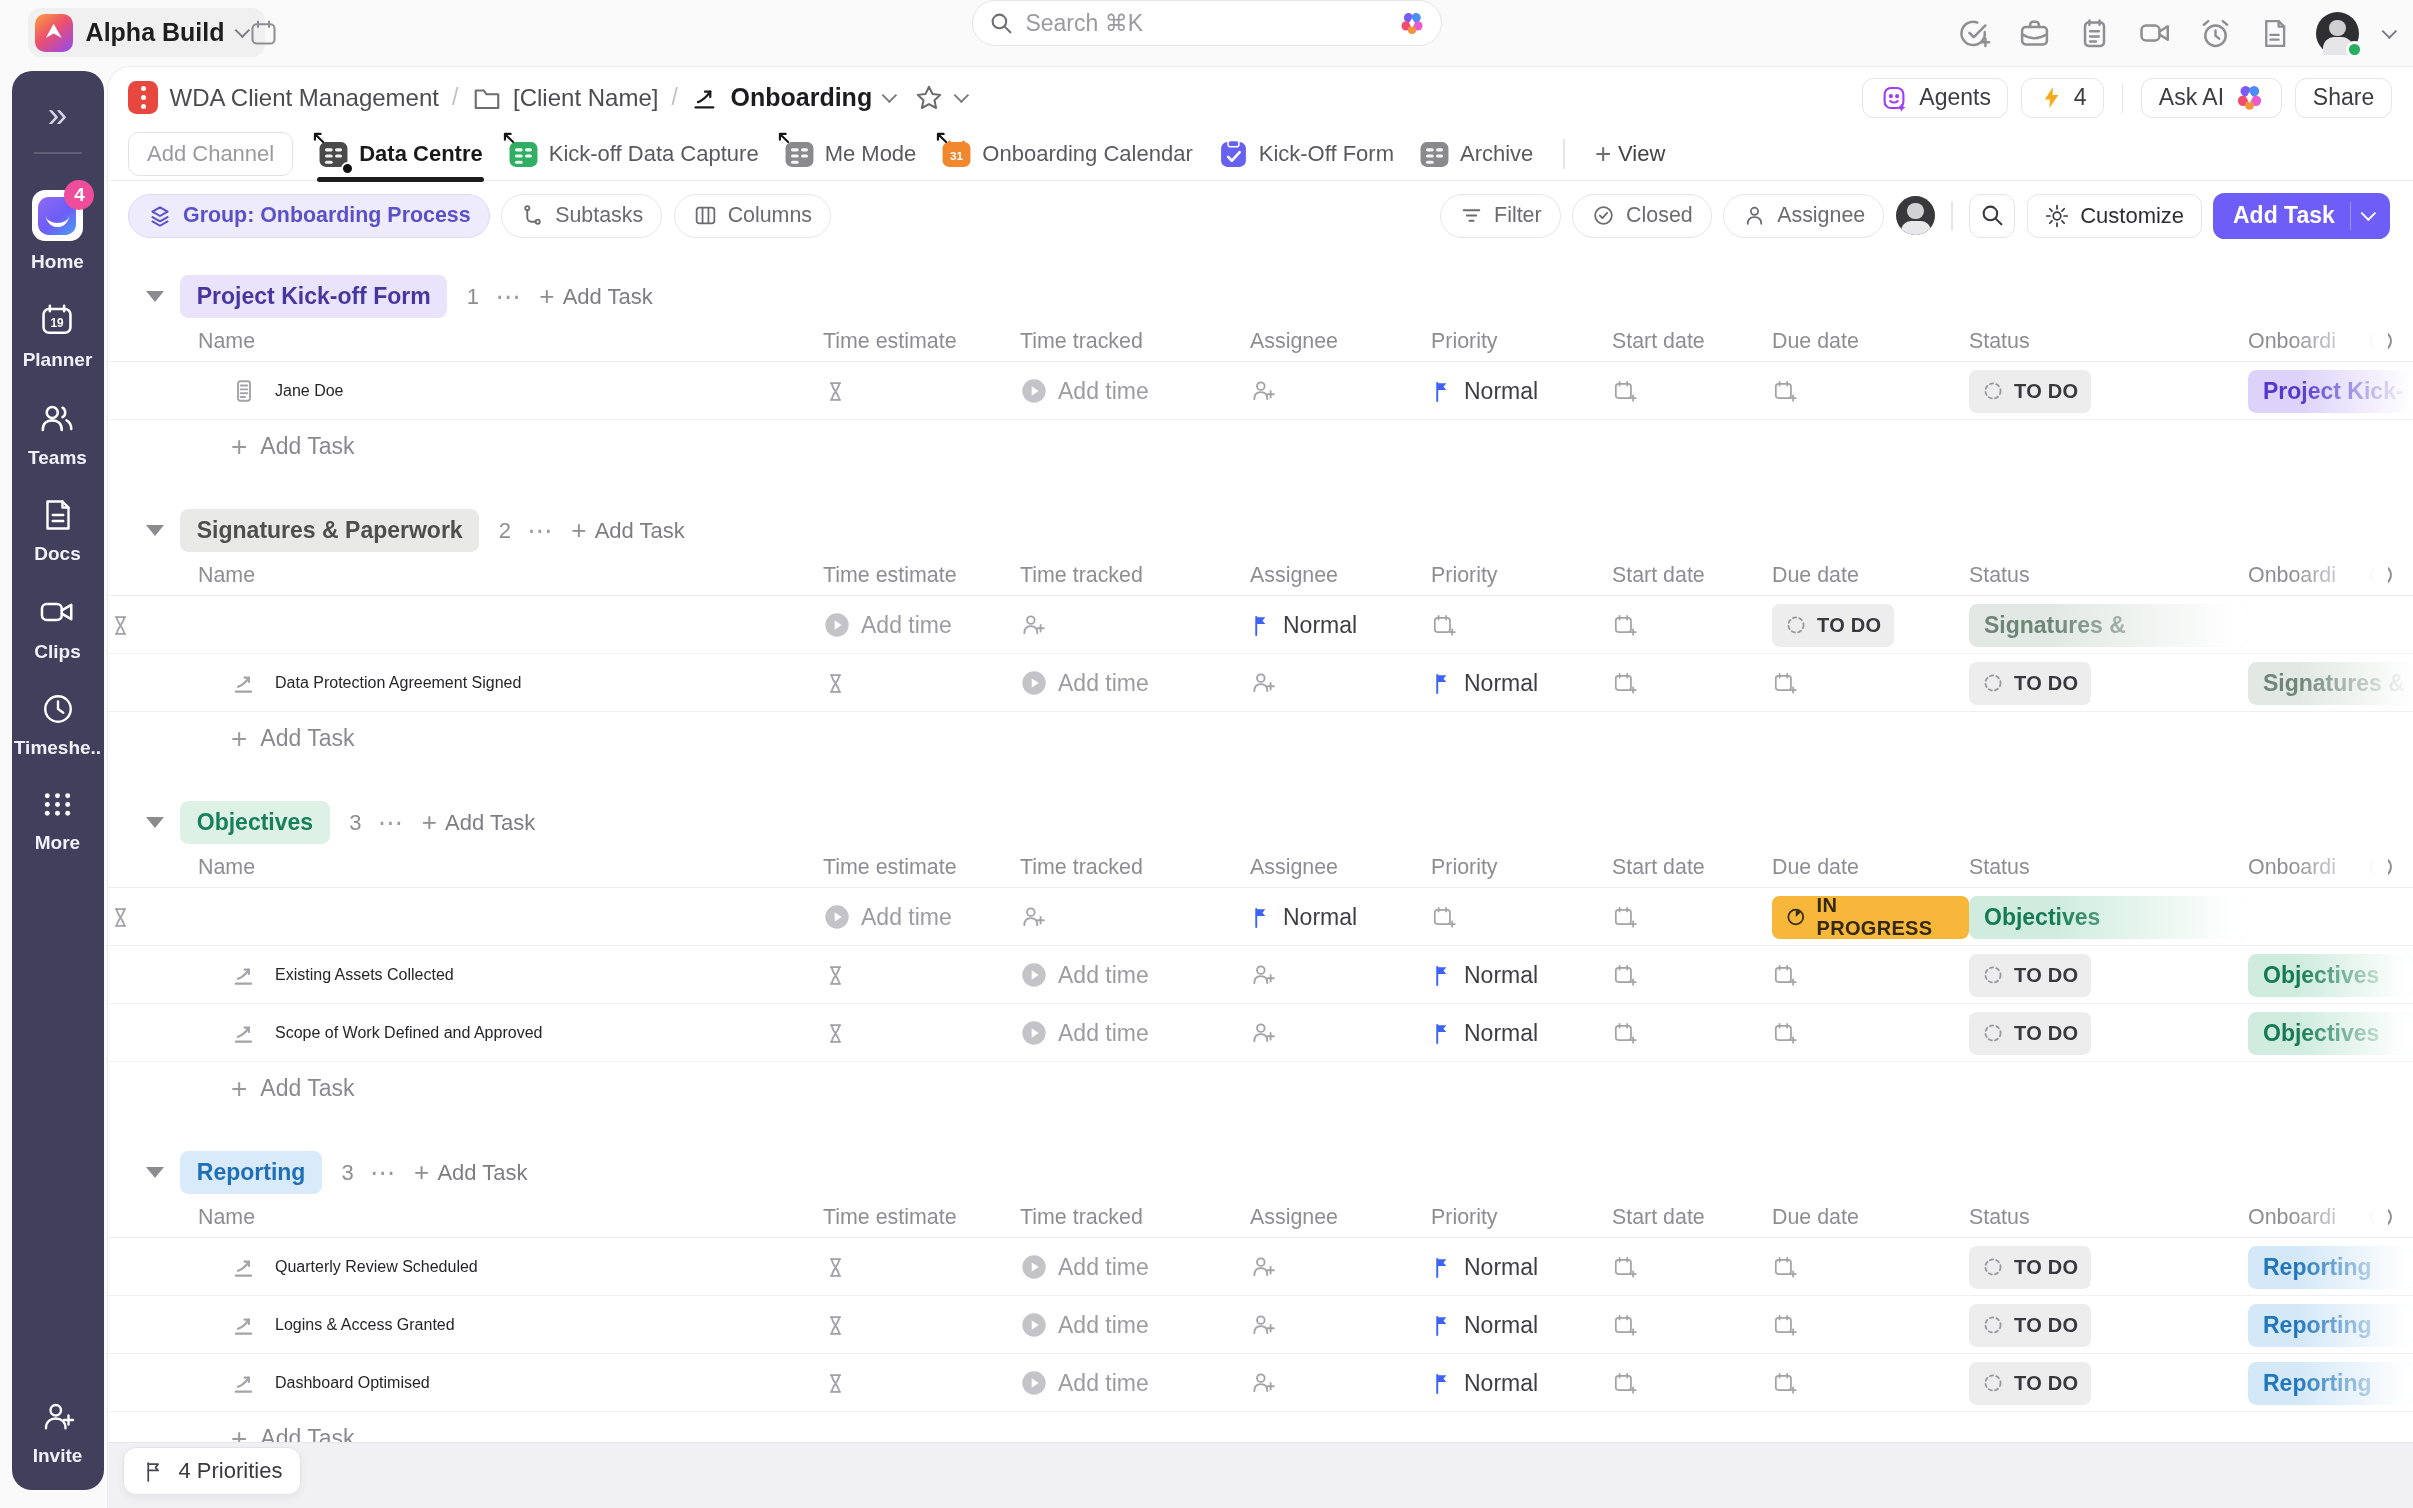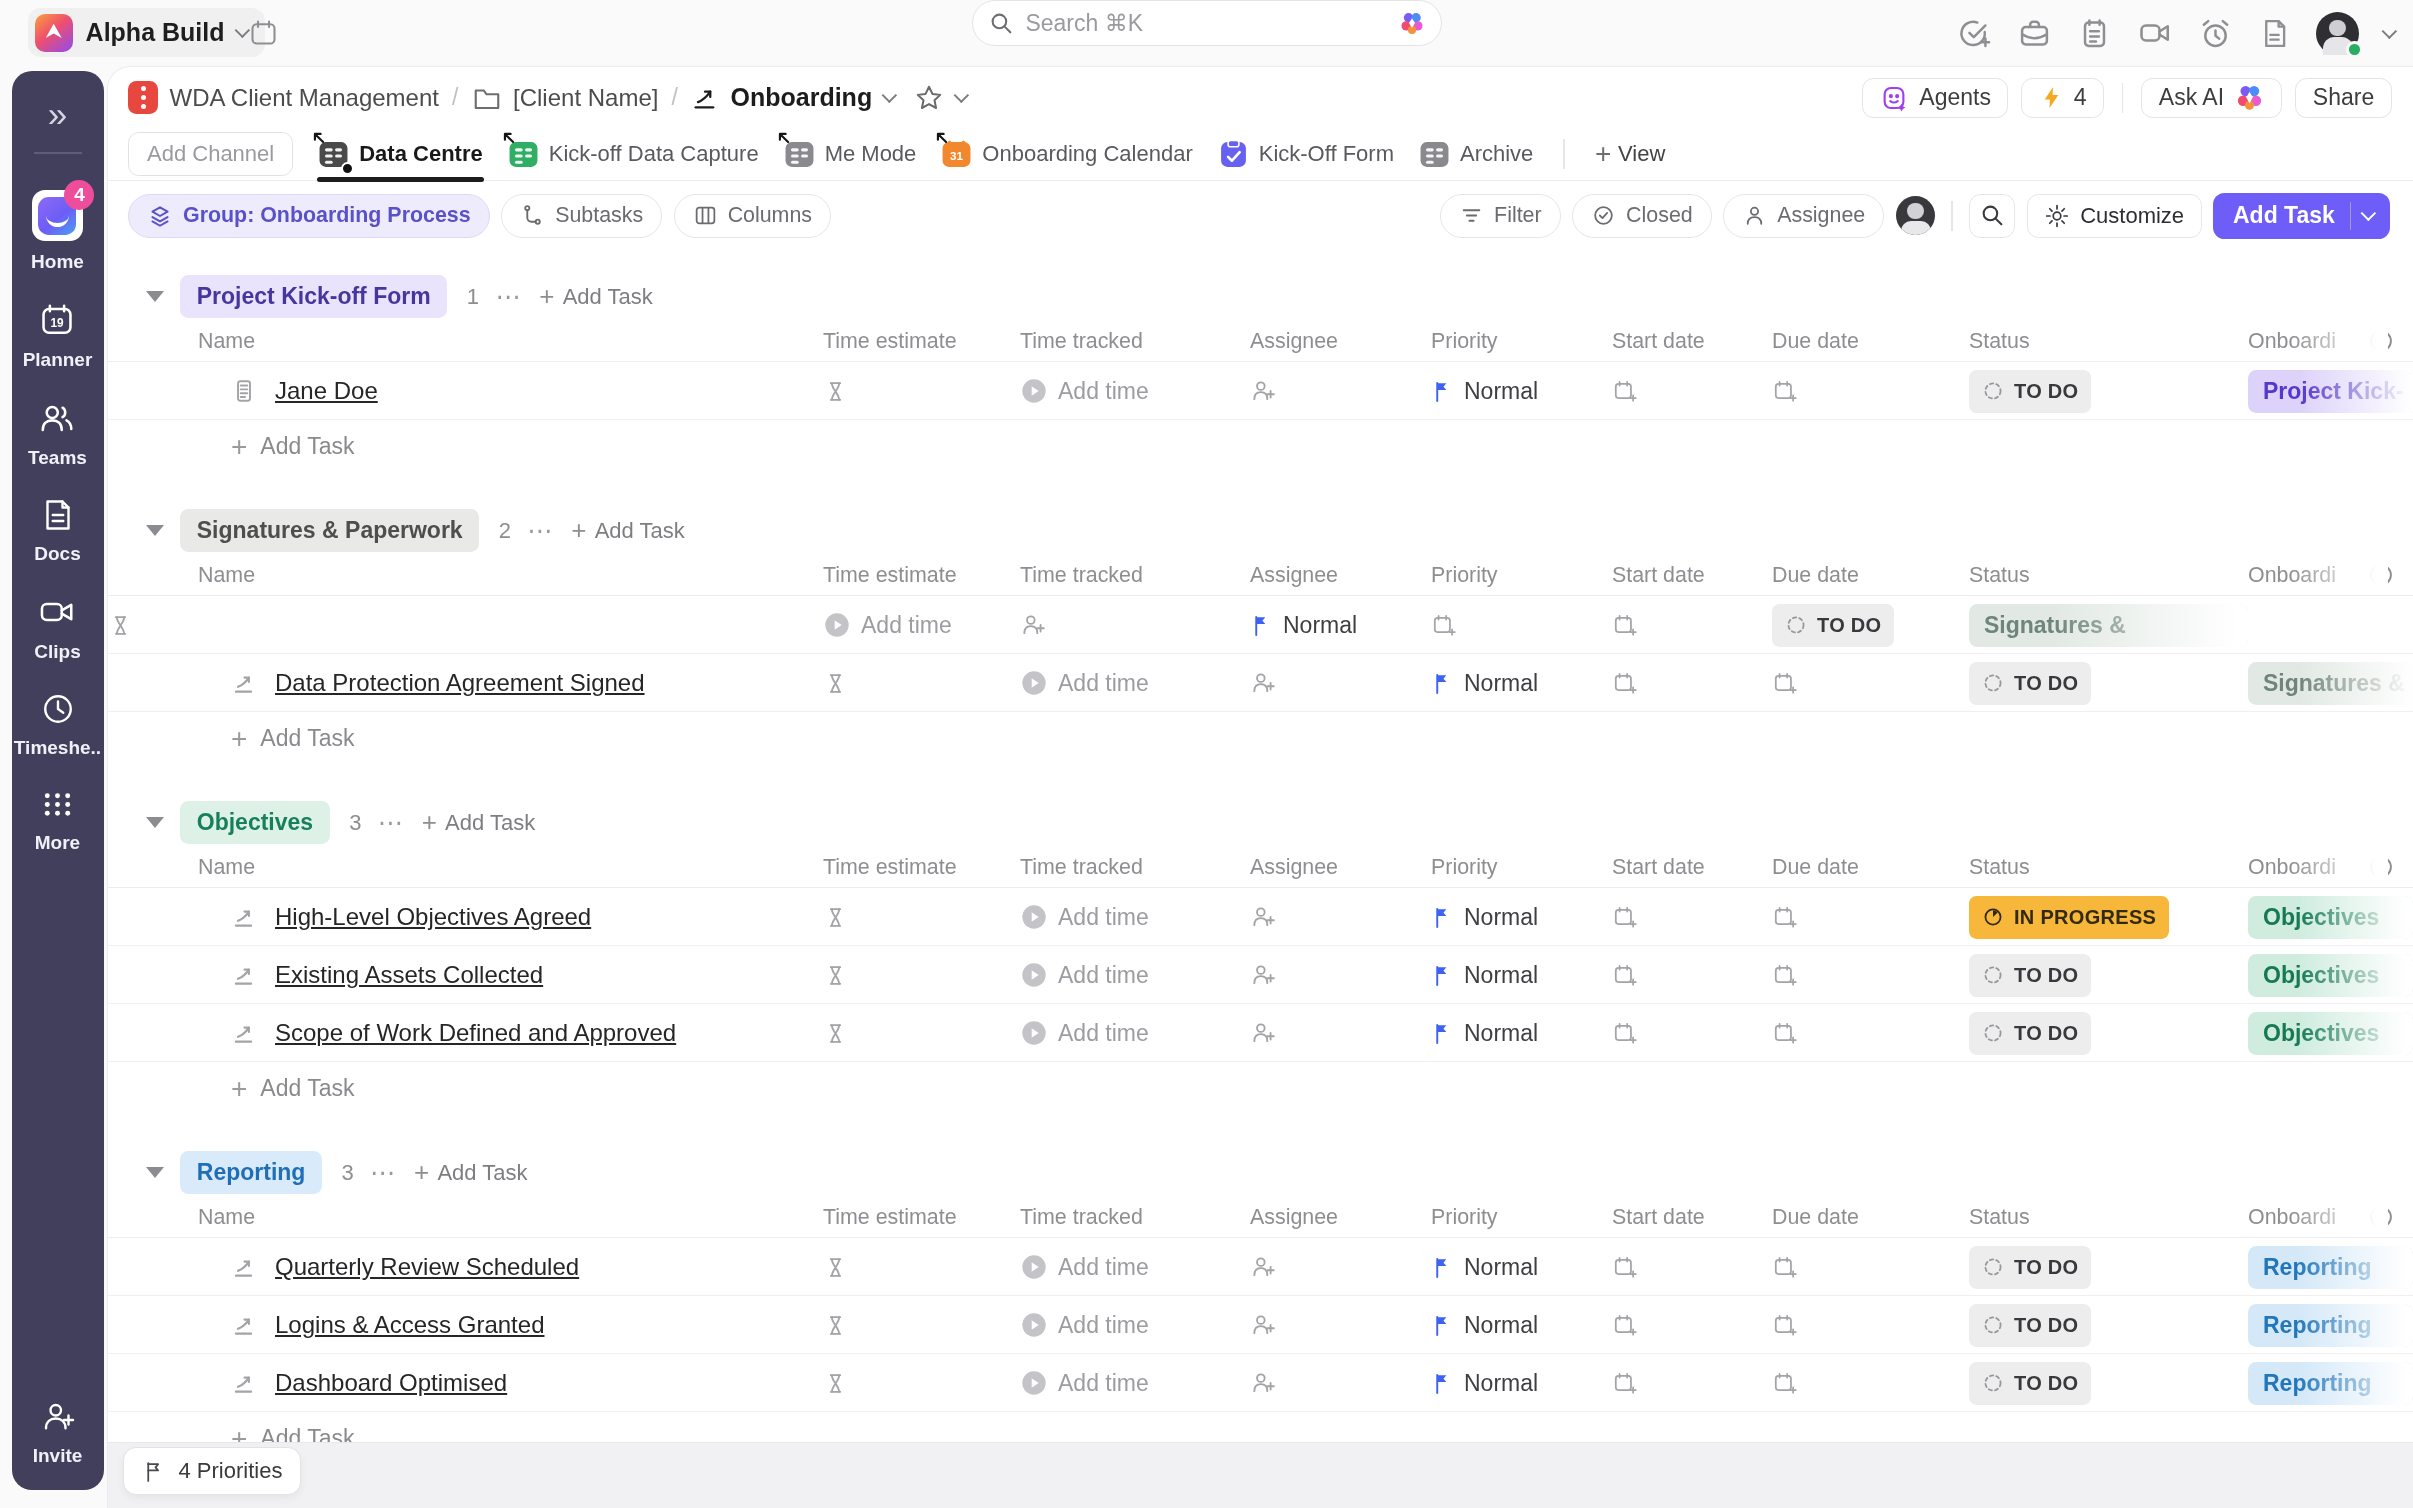--- a/index.html
+++ b/index.html
@@ -120,21 +120,21 @@
   .hrow { height:41px; border-bottom:1.6px solid #ededf0; }
   .hlabel { font-size:21.4px; color:#8e8e92; cursor:pointer; white-space:nowrap; }
   .hcell-name { padding-left:90px; }
   .hcell-onb { display:flex; align-items:center; position:relative; }
   .hcell-onb .fade { position:absolute; left:0; top:-5px; bottom:-5px; width:140px;
     background:linear-gradient(90deg,transparent 30%,#fff 92%); }
   .hcell-onb .addcol { margin-left:auto; margin-right:18px; color:#8e8e92; cursor:pointer; }
 
   .trow { height:58px; border-bottom:1.6px solid #f0f0f2; }
   .cell-name { display:flex; align-items:center; gap:18px; padding-left:123px; cursor:pointer; }
-  .tname { font-size:24px; color:#262628; white-space:nowrap;text-decoration:underline; }
+  .tname { font-size:16px; color:#262628; white-space:nowrap; }
   .gray-ic { color:#a3a3a8; }
   .addtime { display:flex; align-items:center; gap:10px; font-size:23px; color:#9c9ca1; cursor:pointer; }
   .pricell { display:flex; align-items:center; gap:10px; font-size:23px; color:#3f3f43; cursor:pointer; }
   .status-badge { display:inline-flex; align-items:center; gap:10px; height:43px; border-radius:7.4px;
     padding:0 13px; font-size:20px; font-weight:700; letter-spacing:0.3px; cursor:pointer; }
   .st-todo { background:#ededee; color:#39393d; }
   .st-prog { background:#f6b73b; color:#33290f; }
   .cell-tag { position:relative; height:58px; display:flex; align-items:center; }
   .tag { position:relative; height:43px; width:100%; border-radius:8.2px; display:flex; align-items:center;
     padding:0 15px; font-size:23px; font-weight:700; white-space:nowrap; overflow:hidden; cursor:pointer; }
@@ -852,29 +852,20 @@
         <span class="fade"></span>
         <svg class="addcol" width="28" height="28" viewBox="0 0 48 48" fill="none" stroke="currentColor" stroke-width="3.2" stroke-linecap="round">
                 <circle cx="24" cy="24" r="17"></circle>
                 <path d="M24 16 v16 M16 24 h16"></path>
               </svg>
       </span>
     </div>
     <div class="rows">
 
   <div class="grid trow">
-    <span class="cell-name">
-
-      <svg class="gray-ic icon-trend" width="26" height="26" viewBox="0 0 48 48" fill="none" stroke="currentColor" stroke-width="4" stroke-linecap="round" stroke-linejoin="round">
-                  <path d="M9 40 h28"></path>
-                  <path d="M13 31 C21 28 27 23 33 14"></path>
-                  <path d="M25 14 h8 v8"></path>
-                </svg>
-      <span class="tname">High-Level Objectives Agreed</span>
-    </span>
     <span>
       <svg class="gray-ic" width="25" height="25" viewBox="0 0 48 48" fill="none" stroke="currentColor" stroke-width="3.6" stroke-linecap="round">
                   <path d="M15 8 h18 M15 40 h18"></path>
                   <path d="M17 8 c0 11 14 21 14 32 M31 8 c0 11 -14 21 -14 32"></path>
                 </svg>
     </span>
     <span class="addtime">
       <svg width="28" height="28" viewBox="0 0 48 48">
                   <circle cx="24" cy="24" r="20" fill="#c3c3c8"></circle>
                   <path d="M20 16 L32 24 L20 32 Z" fill="#fff"></path>

